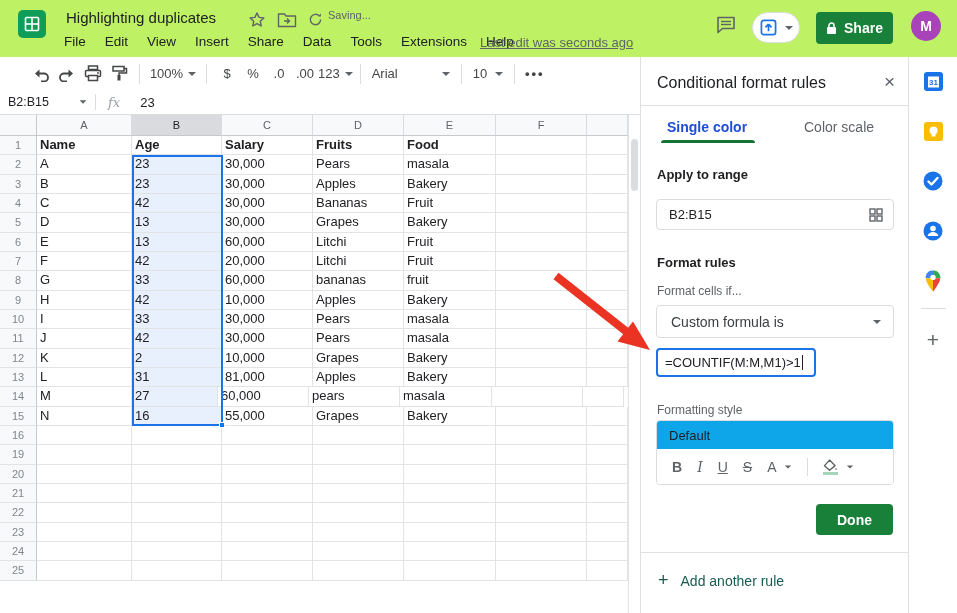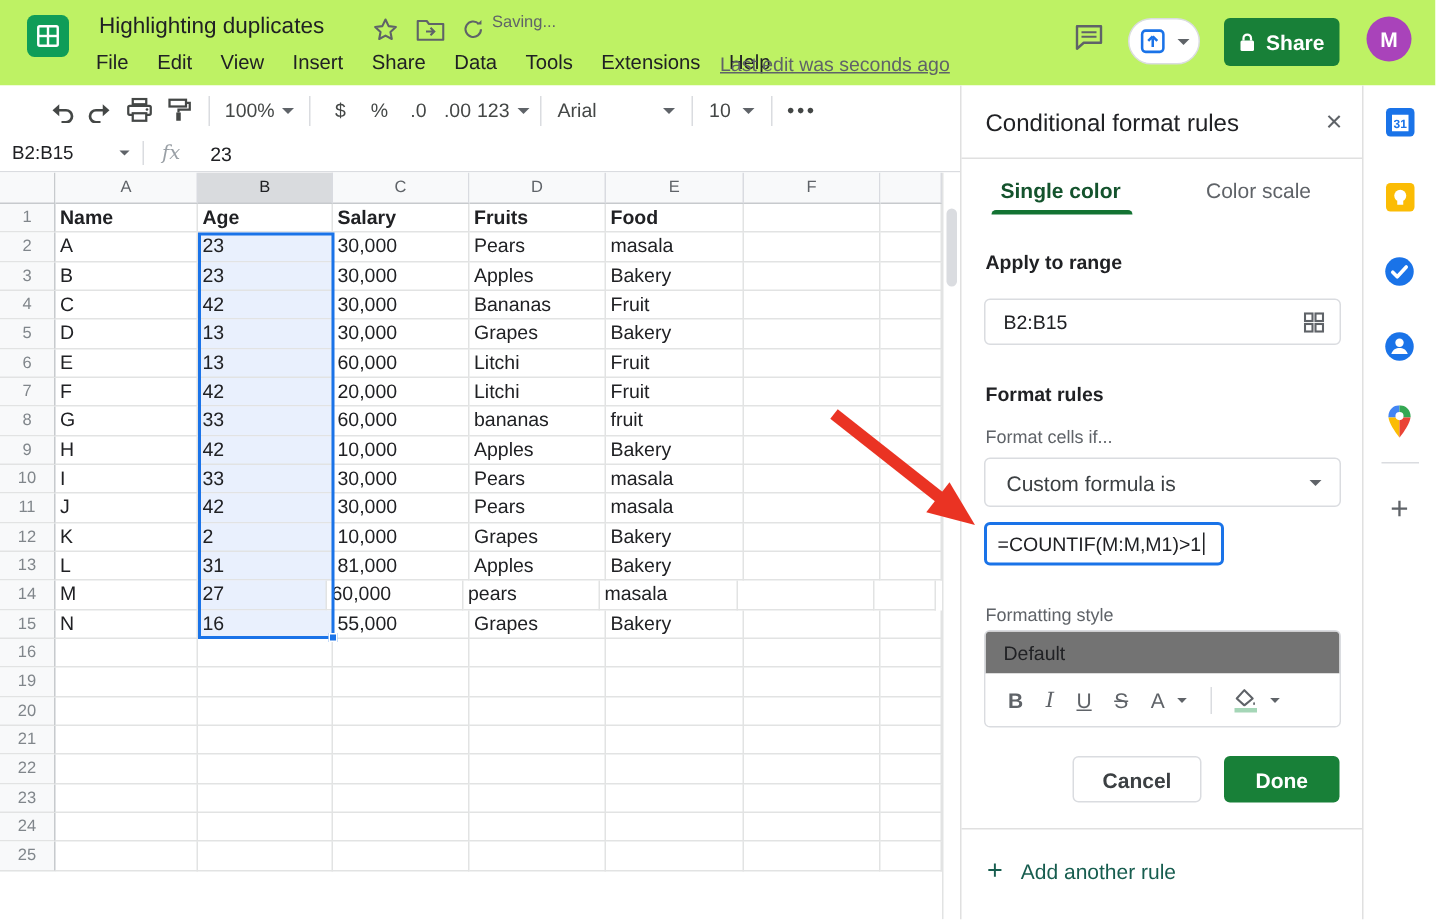--- a/index.html
+++ b/index.html
@@ -73,40 +73,40 @@
   #vscroll { position:absolute; left:628px; top:0; width:12px; height:498px; background:#fff; border-left:1px solid #e2e3e3; }
   #vthumb { position:absolute; left:2px; top:24px; width:7px; height:52px; background:#dadce0; border-radius:4px; }
 
   
   #panel { left:640px; top:57px; width:268px; height:556px; background:#fff; border-left:1px solid #e0e0e0; }
   #p-title { left:16px; top:17px; font-size:16px; color:#202124; }
   #p-close { right:13px; top:14px; font-size:19px; color:#5f6368; cursor:default; }
   .p-div { left:0; width:268px; height:1px; background:#e0e0e0; }
   #p-div1 { top:48px; } #p-div2 { top:495px; }
   .ptab { top:62px; font-size:14px; }
-  #tab-single { left:26px; color:#14532d; font-weight:700; }
+  #tab-single { left:26px; color:#1d4ed8; font-weight:700; }
   #tab-underline { left:20px; top:83px; width:94px; height:3px; background:#137333; border-radius:3px 3px 0 0; }
   #tab-scale { left:163px; color:#5f6368; }
   .p-label { font-size:13px; font-weight:700; color:#202124; }
   .p-small { font-size:12px; color:#5f6368; }
   #apply-label { left:16px; top:110px; }
   #range-box { left:15px; top:142px; width:238px; height:31px; border:1px solid #dadce0; border-radius:4px;
                display:flex; align-items:center; padding:0 10px 0 12px; font-size:13px; }
   #range-grid-ico { margin-left:auto; display:flex; }
   #rules-label { left:16px; top:198px; }
   #cellsif-label { left:16px; top:227px; }
   #cond-select { left:15px; top:248px; width:238px; height:33px; border:1px solid #dadce0; border-radius:4px;
                  display:flex; align-items:center; padding:0 12px 0 14px; font-size:14px; color:#3c4043; }
   #cond-select .caret { margin-left:auto; }
   #formula-box { left:15px; top:291px; width:160px; height:29px; border:2px solid #1a73e8; border-radius:4px;
                  display:flex; align-items:center; padding-left:7px; font-size:13px; color:#202124; white-space:nowrap; }
   #formula-box .cursor { display:inline-block; width:1px; height:15px; background:#202124; margin-left:1px; }
   #fmtstyle-label { left:16px; top:346px; }
   #style-box { left:15px; top:363px; width:238px; border:1px solid #dadce0; border-radius:4px; overflow:hidden; }
-  #style-chip { height:28px; background:#737373; display:flex; align-items:center; padding-left:12px; font-size:13px; color:#202124; }
+  #style-chip { height:28px; background:#0ea5e9; display:flex; align-items:center; padding-left:12px; font-size:13px; color:#202124; }
   #style-tools { height:35px; display:flex; align-items:center; gap:15px; padding-left:15px; color:#5f6368; font-size:14px; background:#fff; }
   .st-b { font-weight:700; }
   .st-i { font-style:italic; font-family:"DejaVu Serif", serif; }
   .st-u { text-decoration:underline; }
   .st-s { text-decoration:line-through; }
   .st-group { display:flex; align-items:center; gap:3px; }
   .st-div { width:1px; height:18px; background:#dadce0; }
   #bucket-wrap { display:flex; flex-direction:column; align-items:center; }
   #bucket-bar { width:15px; height:3px; background:#a5d6b7; margin-top:1px; }
   #cancel-btn { left:74px; top:447px; width:86px; height:31px; border:1px solid #dadce0; border-radius:4px;
@@ -574,21 +574,20 @@
               <path d="M7 1.2L13 7.2 7 12.2 1.5 7.2z" fill="none" stroke="#5f6368" stroke-width="1.5" stroke-linejoin="round"></path>
               <path d="M14 9.5c.9 1 .9 2.5 0 2.5s-.9-1.5 0-2.5z" fill="#5f6368"></path>
             </svg>
           <span id="bucket-bar"></span>
         </span>
         <span class="caret" style="transform:scale(.8)"></span>
       </span>
     </div>
   </div>
 
-  <div id="cancel-btn" class="abs">Cancel</div>
   <div id="done-btn" class="abs">Done</div>
   <div id="p-div2" class="abs p-div"></div>
   <div id="add-rule" class="abs">
     <span class="plus">+</span>
     <span>Add another rule</span>
   </div>
 </div>
 
 <div id="sidebar" class="abs">
   <span class="sb-ico" style="top:13px">

